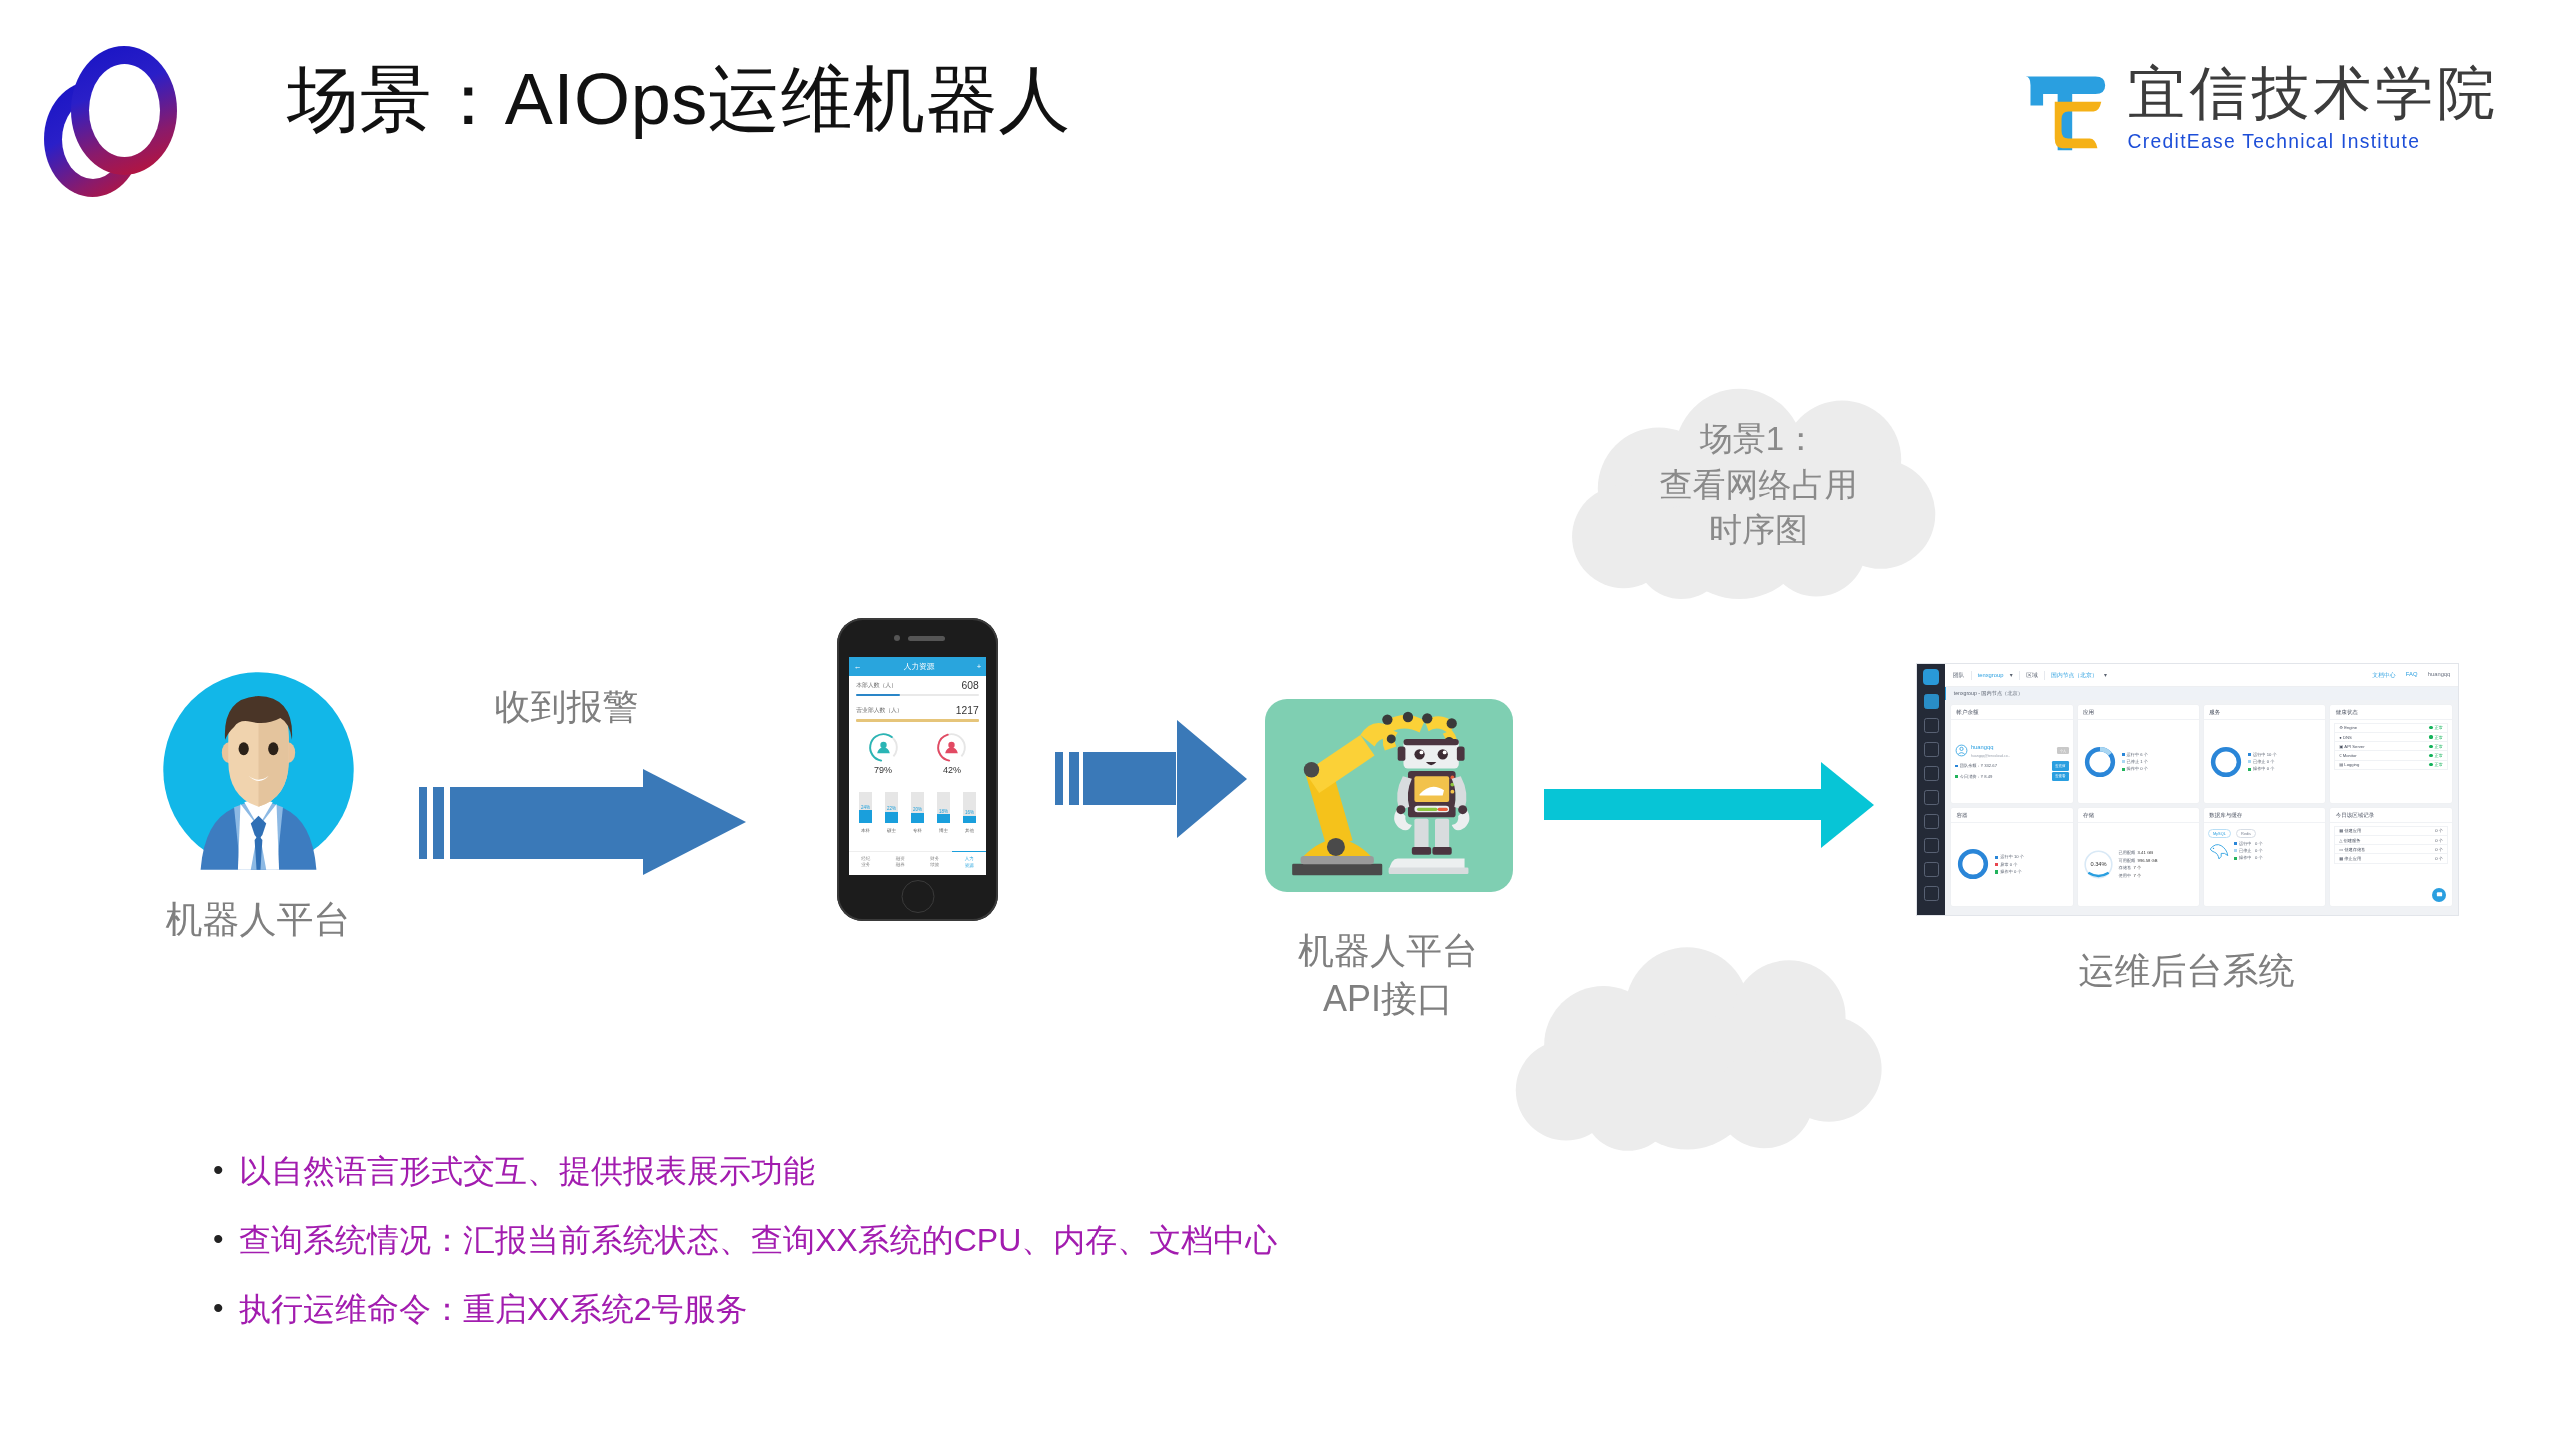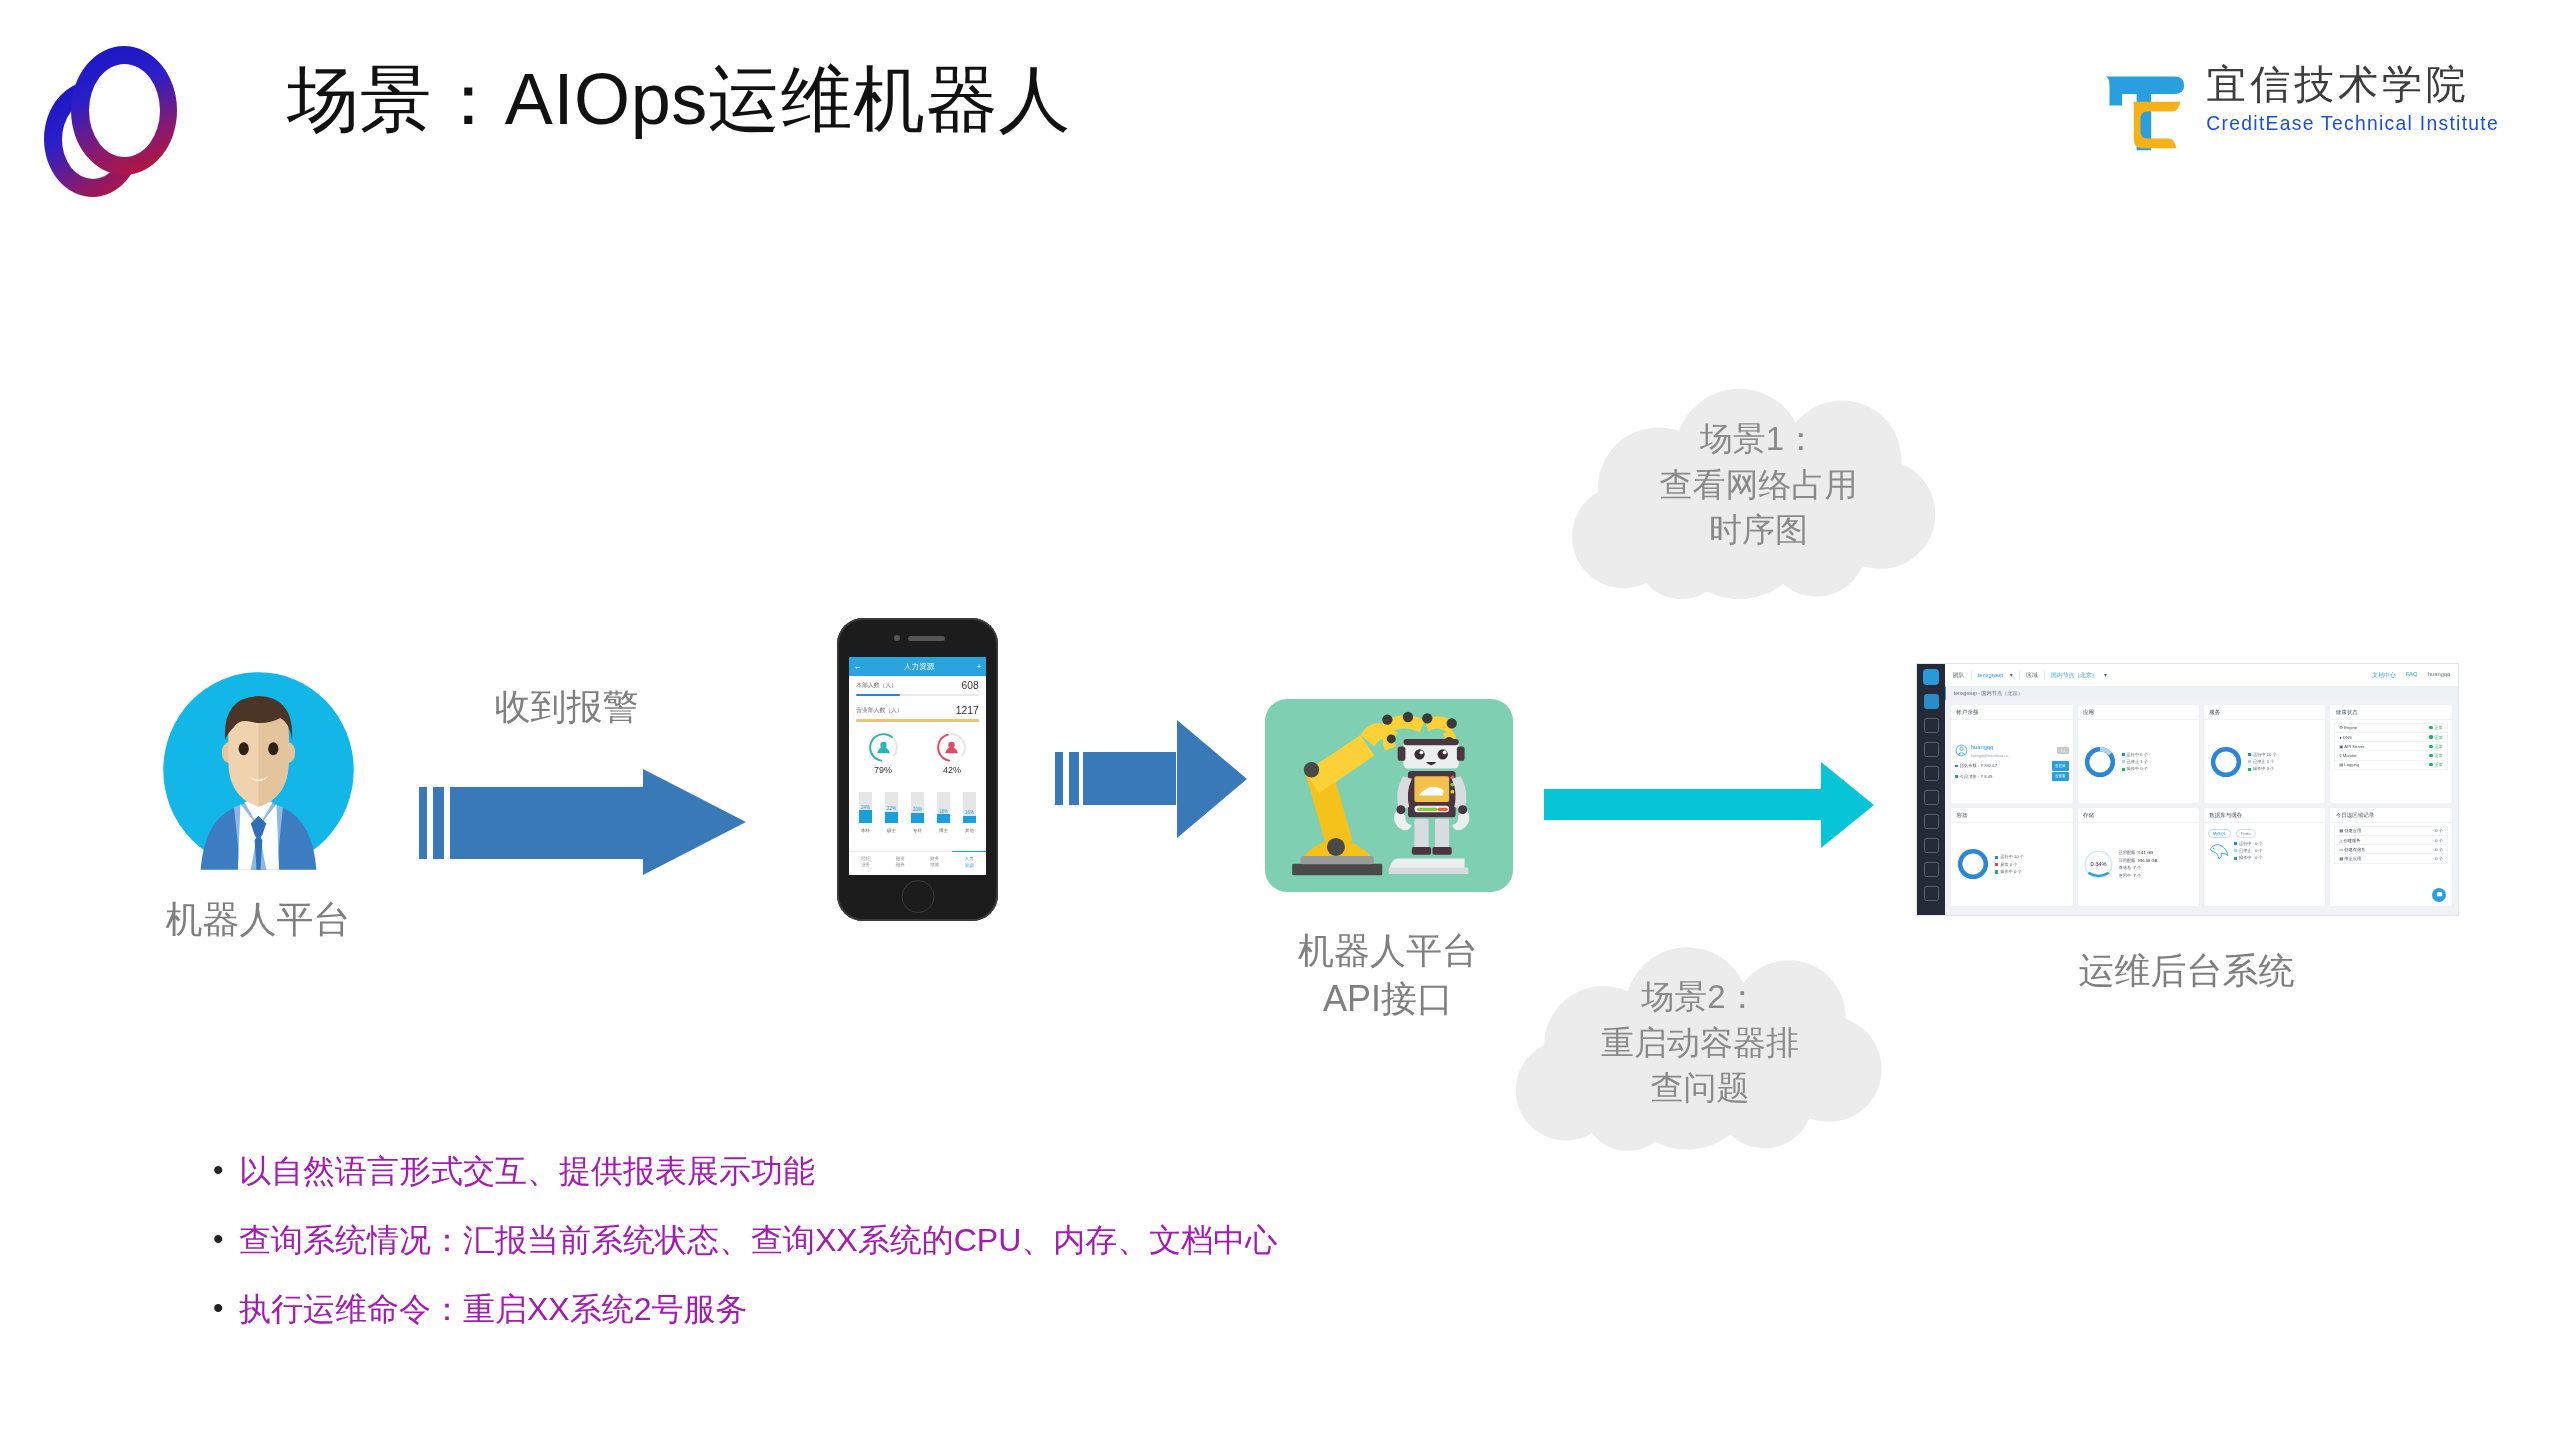--- a/index.html
+++ b/index.html
@@ -24,21 +24,21 @@
   .slide-title{
     position:absolute;left:287px;top:52px;
     font-size:72px;color:#111;letter-spacing:0.6px;white-space:nowrap;
     font-family:"Liberation Sans","DejaVu Sans",sans-serif;
   }
 
   
   .inst-logo{position:absolute;right:77px;top:61px;height:103px;display:flex;align-items:flex-start;gap:16.7px;}
   .inst-mark{width:97px;height:97px;position:relative;flex:0 0 auto;}
   .inst-text{display:flex;flex-direction:column;justify-content:center;padding-top:2.6px;}
-  .inst-cn{font-size:40px;color:#3c3c3c;letter-spacing:3.9px;line-height:1;white-space:nowrap;}
+  .inst-cn{font-size:58px;color:#3c3c3c;letter-spacing:3.9px;line-height:1;white-space:nowrap;}
   .inst-en{font-size:19.3px;color:#1d4ed8;letter-spacing:1.3px;margin-top:9px;white-space:nowrap;}
 
   
   .persona{position:absolute;left:162px;top:670px;width:193px;height:200px;}
   .persona-label{position:absolute;left:129px;top:895px;width:258px;text-align:center;
     font-size:37px;color:#7f7f7f;}
 
   
   .arrow-blue{position:absolute;}
   .arrow-tail{position:absolute;background:#3a79b8;}
@@ -412,25 +412,20 @@
         <circle cx="320" cy="112" r="96"></circle>
         <circle cx="478" cy="124" r="88"></circle>
         <circle cx="190" cy="168" r="92"></circle>
         <circle cx="540" cy="205" r="82"></circle>
         <circle cx="132" cy="238" r="78"></circle>
         <circle cx="320" cy="222" r="108"></circle>
         <circle cx="440" cy="252" r="76"></circle>
         <circle cx="228" cy="262" r="70"></circle>
       </g>
     </svg>
-    <div class="cloud-text" style="top:37px;">
-      <span>场景2：</span><br>
-      <span>重启动容器排</span><br>
-      <span>查问题</span>
-    </div>
   </div>
 
   <div class="dash">
     <div class="dash-side">
       <div class="dash-logo"></div>
       <div class="dsi act"></div>
       <div class="dsi"></div>
       <div class="dsi"></div>
       <div class="dsi"></div>
       <div class="dsi"></div>

